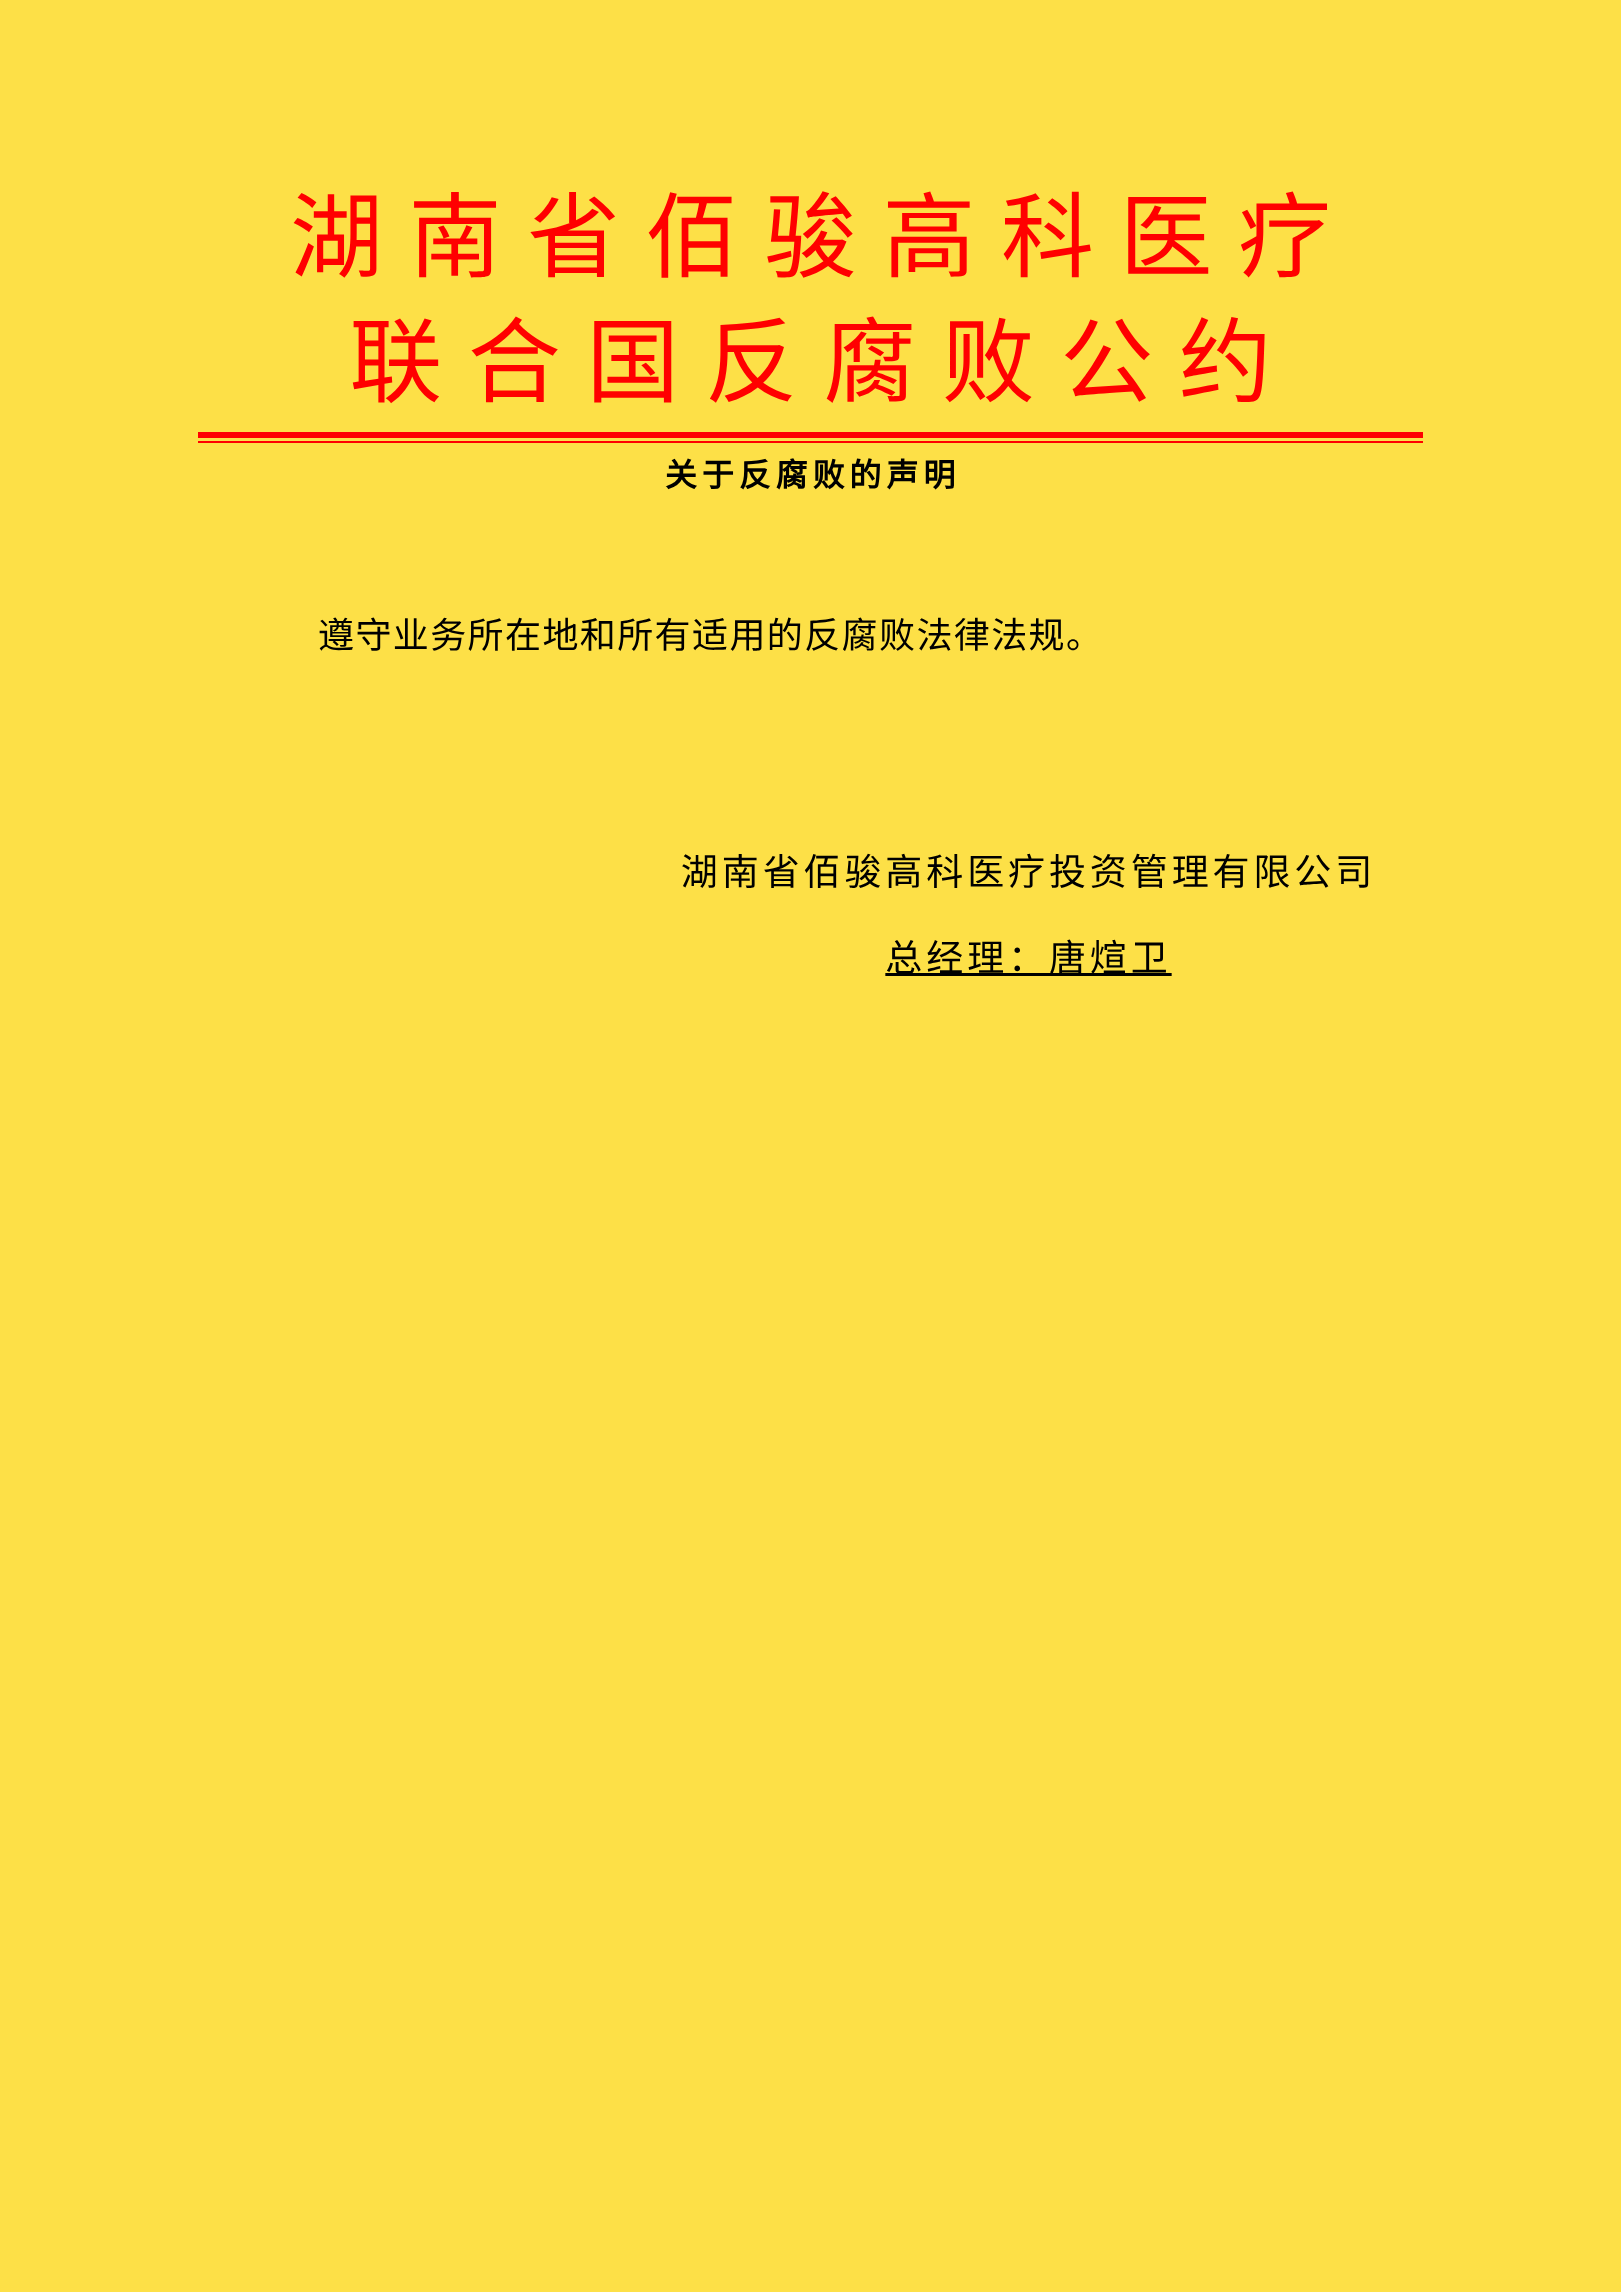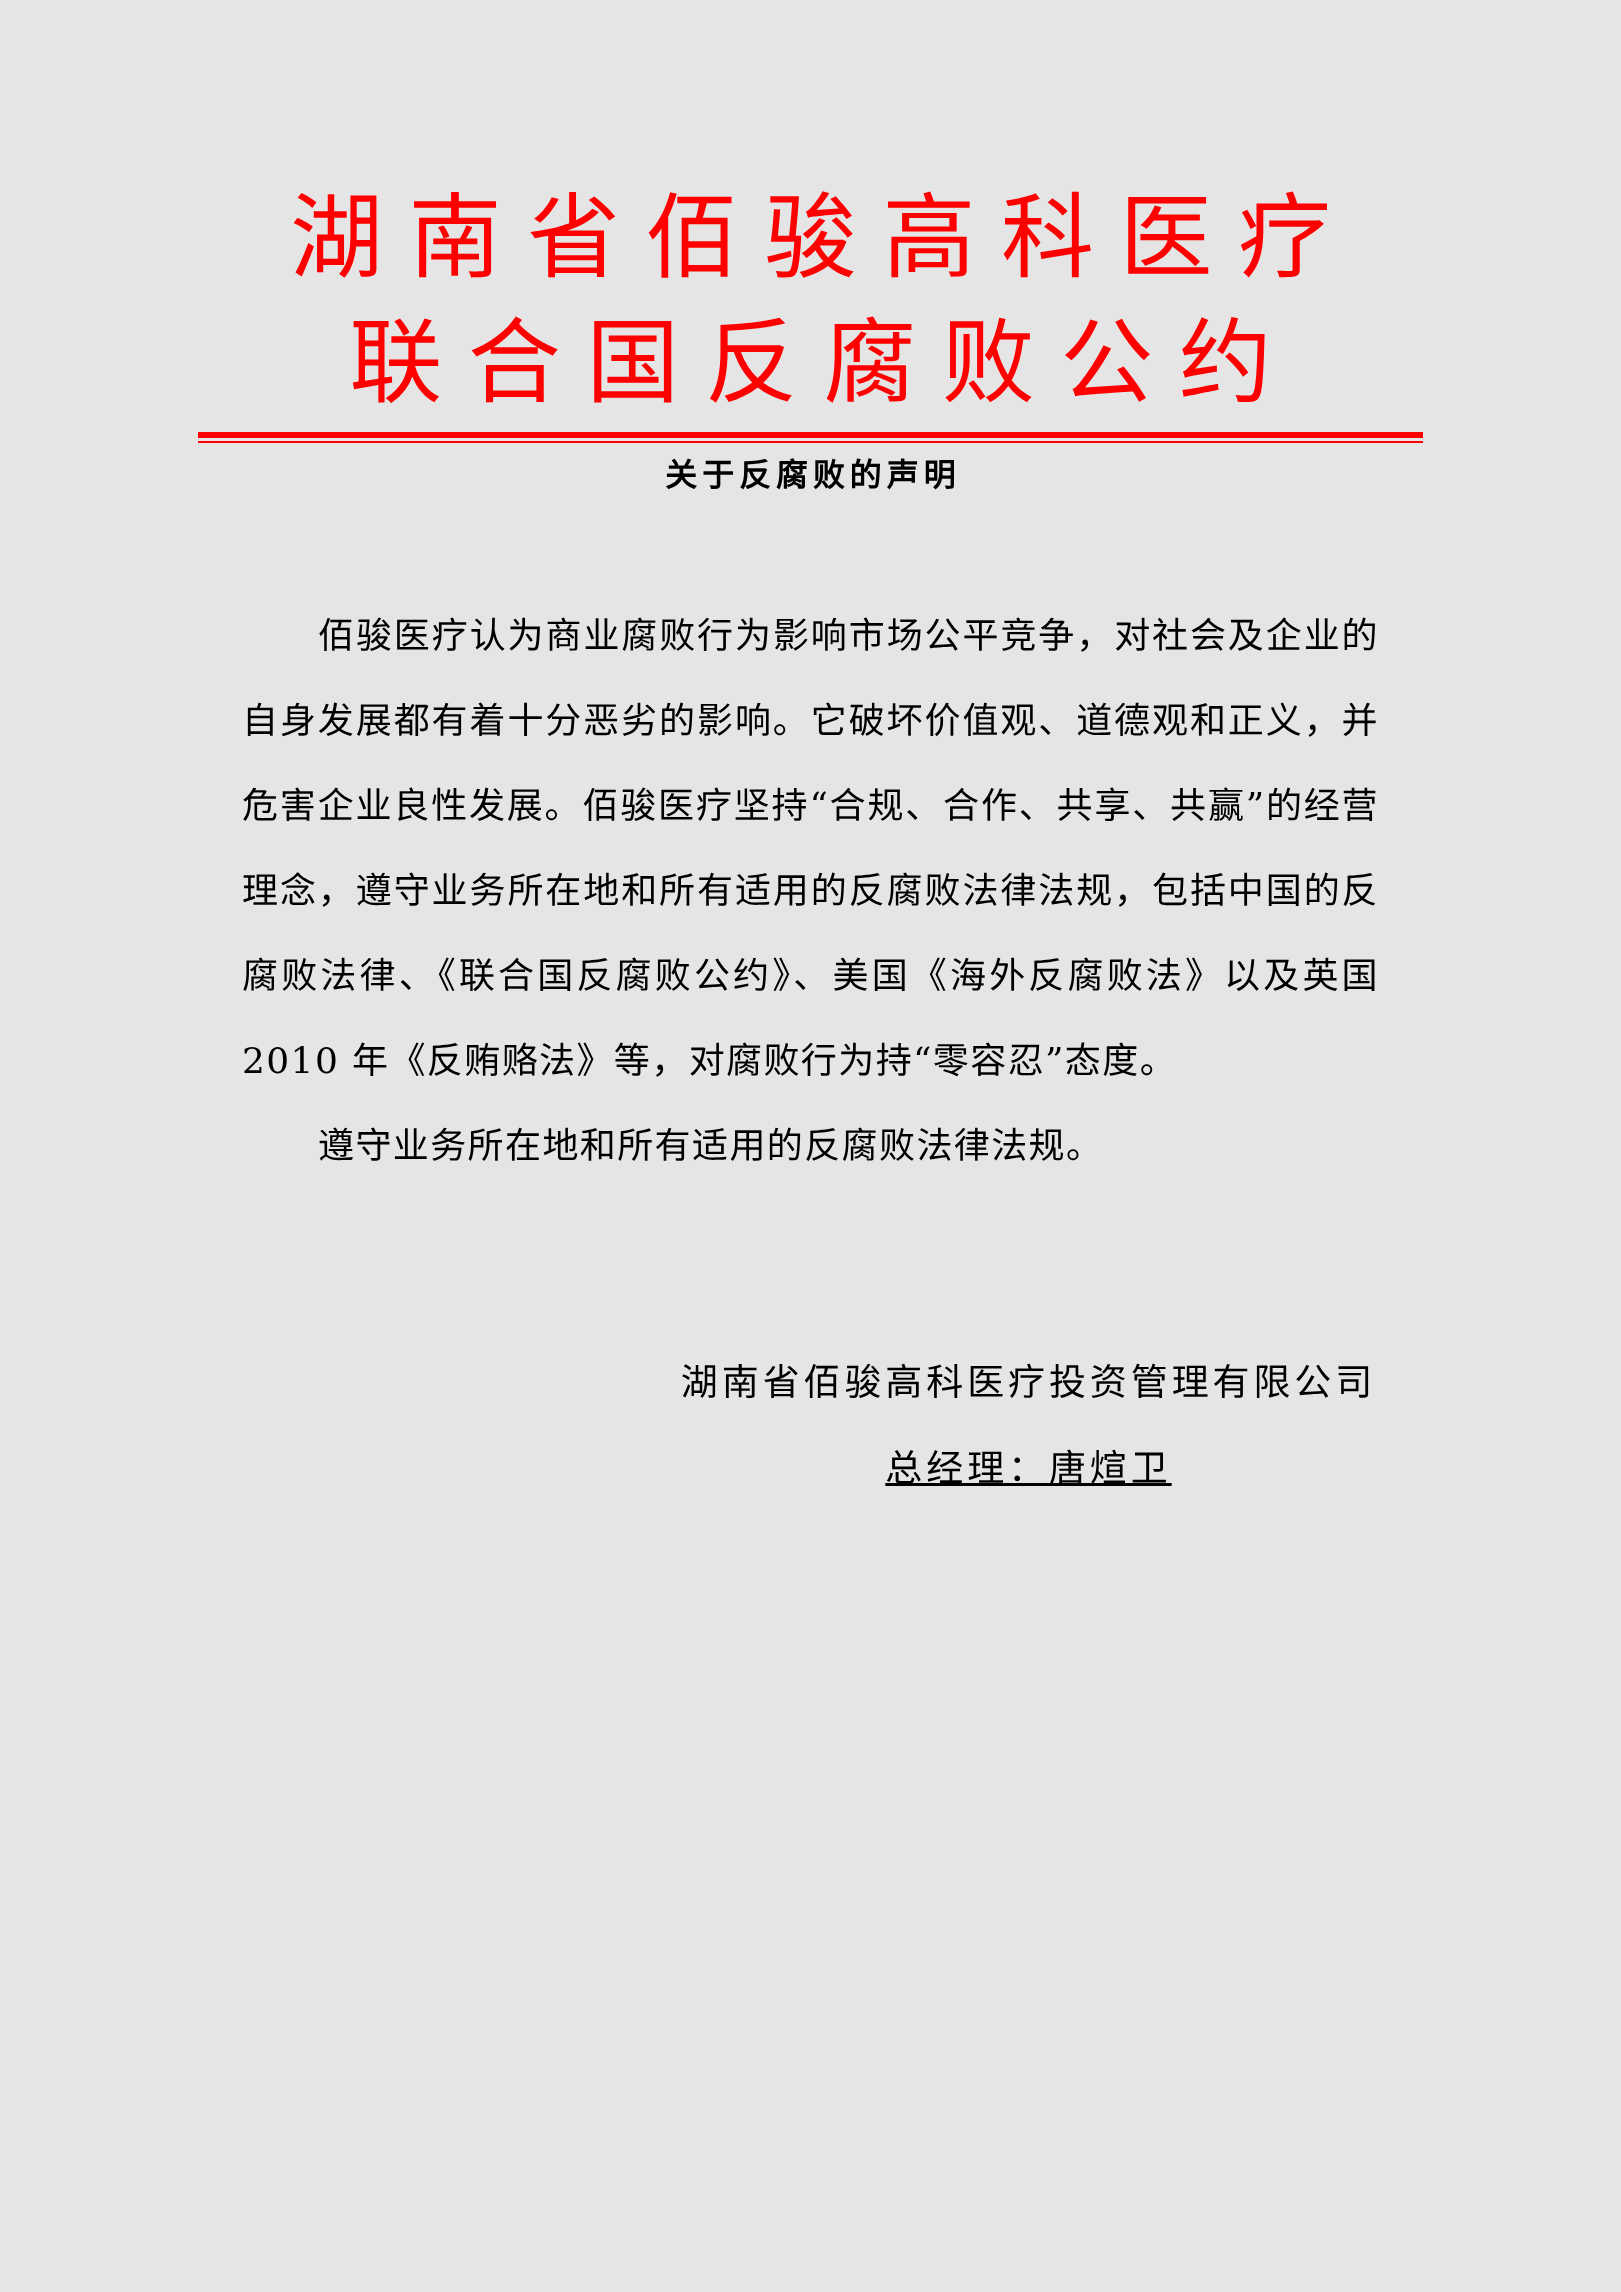--- a/index.html
+++ b/index.html
@@ -4,21 +4,21 @@
 <style>
   html, body {
     margin: 0;
     padding: 0;
     background: #ffffff;
   }
   .page {
     position: relative;
     width: 1621px;
     height: 2293px;
-    background: #e5e5e5;
+    background: #fde047;
     overflow: hidden;
     font-family: "DejaVu Serif", "Liberation Serif", serif;
     color: #000000;
   }
   
   .letterhead {
     margin-top: 176px;
     text-align: center;
   }
   .letterhead .title-line {
@@ -107,21 +107,20 @@
 
   <div class="double-rule">
     <div class="thick"></div>
     <div class="gap"></div>
     <div class="thin"></div>
   </div>
 
   <div class="subtitle">关于反腐败的声明</div>
 
   <div class="doc-body">
-    <p>佰骏医疗认为商业腐败行为影响市场公平竞争，对社会及企业的自身发展都有着十分恶劣的影响。它破坏价值观、道德观和正义，并危害企业良性发展。佰骏医疗坚持“合规、合作、共享、共赢”的经营理念，遵守业务所在地和所有适用的反腐败法律法规，包括中国的反腐败法律、《联合国反腐败公约》、美国《海外反腐败法》以及英国 2010 年《反贿赂法》等，对腐败行为持“零容忍”态度。</p>
     <p>遵守业务所在地和所有适用的反腐败法律法规。</p>
   </div>
 
   <div class="signature">
     <div class="sig-company">湖南省佰骏高科医疗投资管理有限公司</div>
     <div class="sig-signer">总经理：唐煊卫</div>
   </div>
 
 </div>
 

